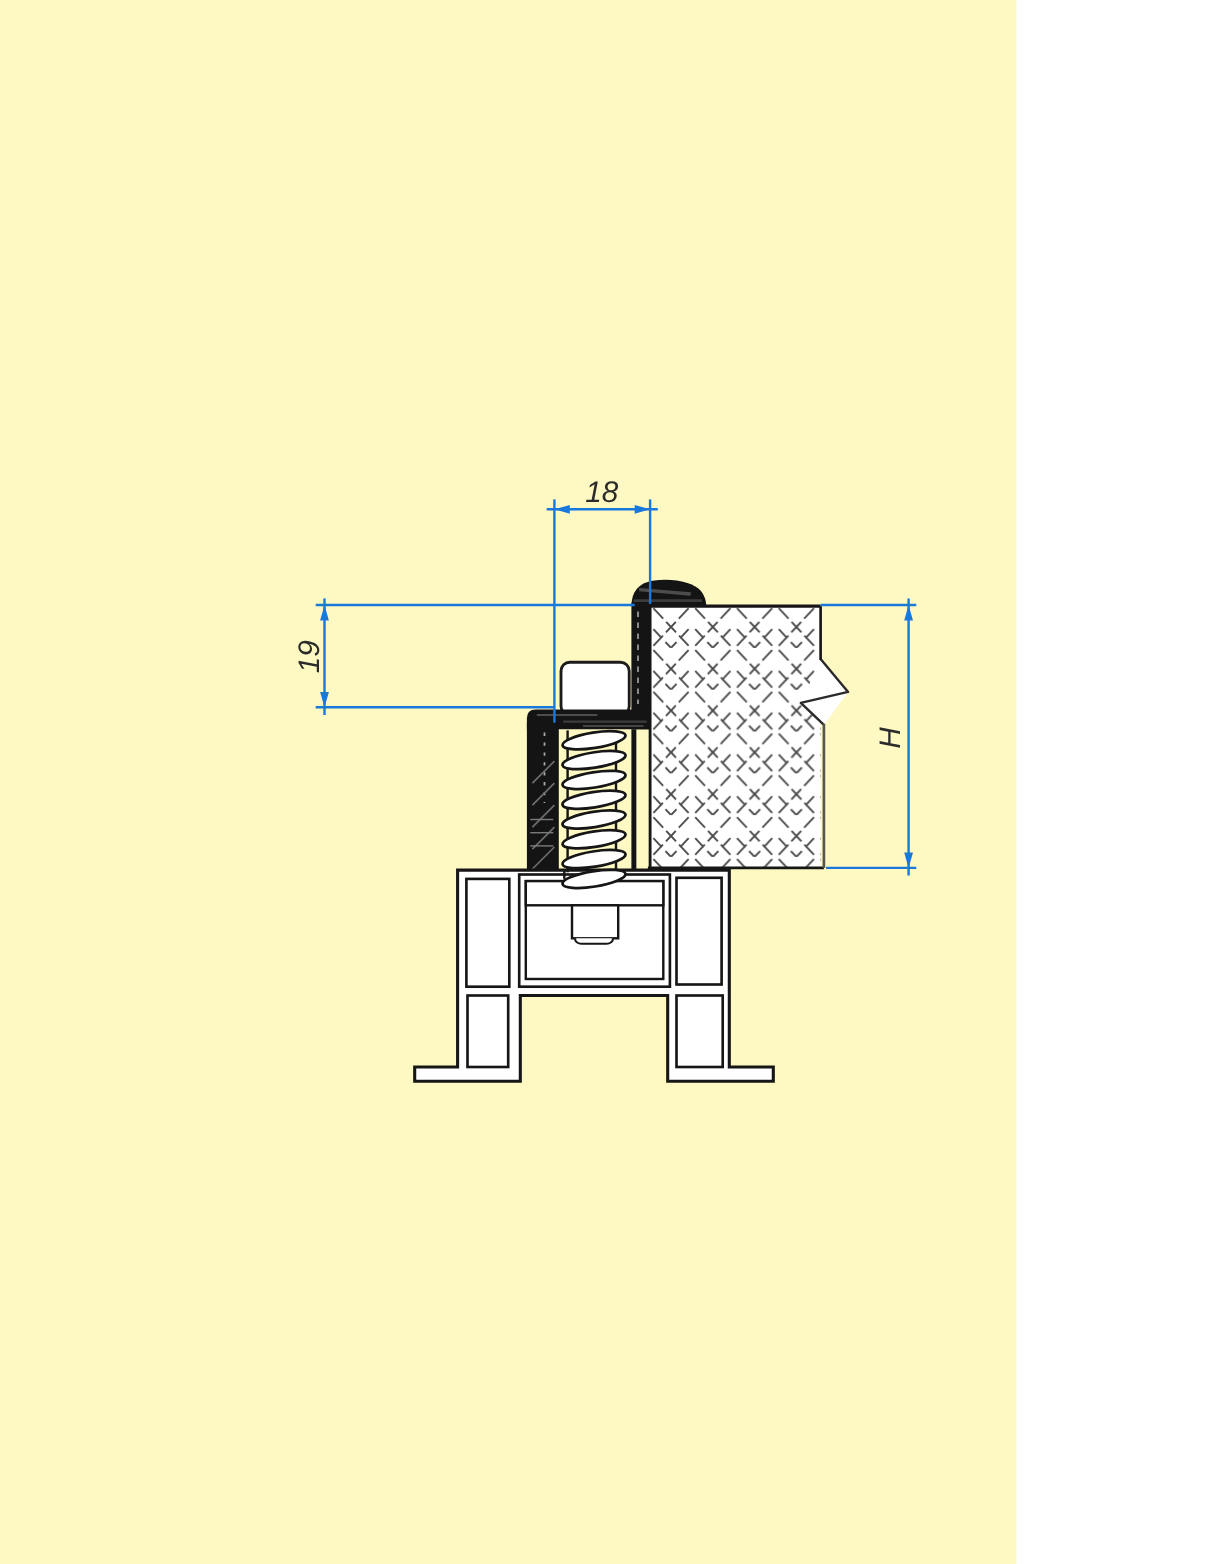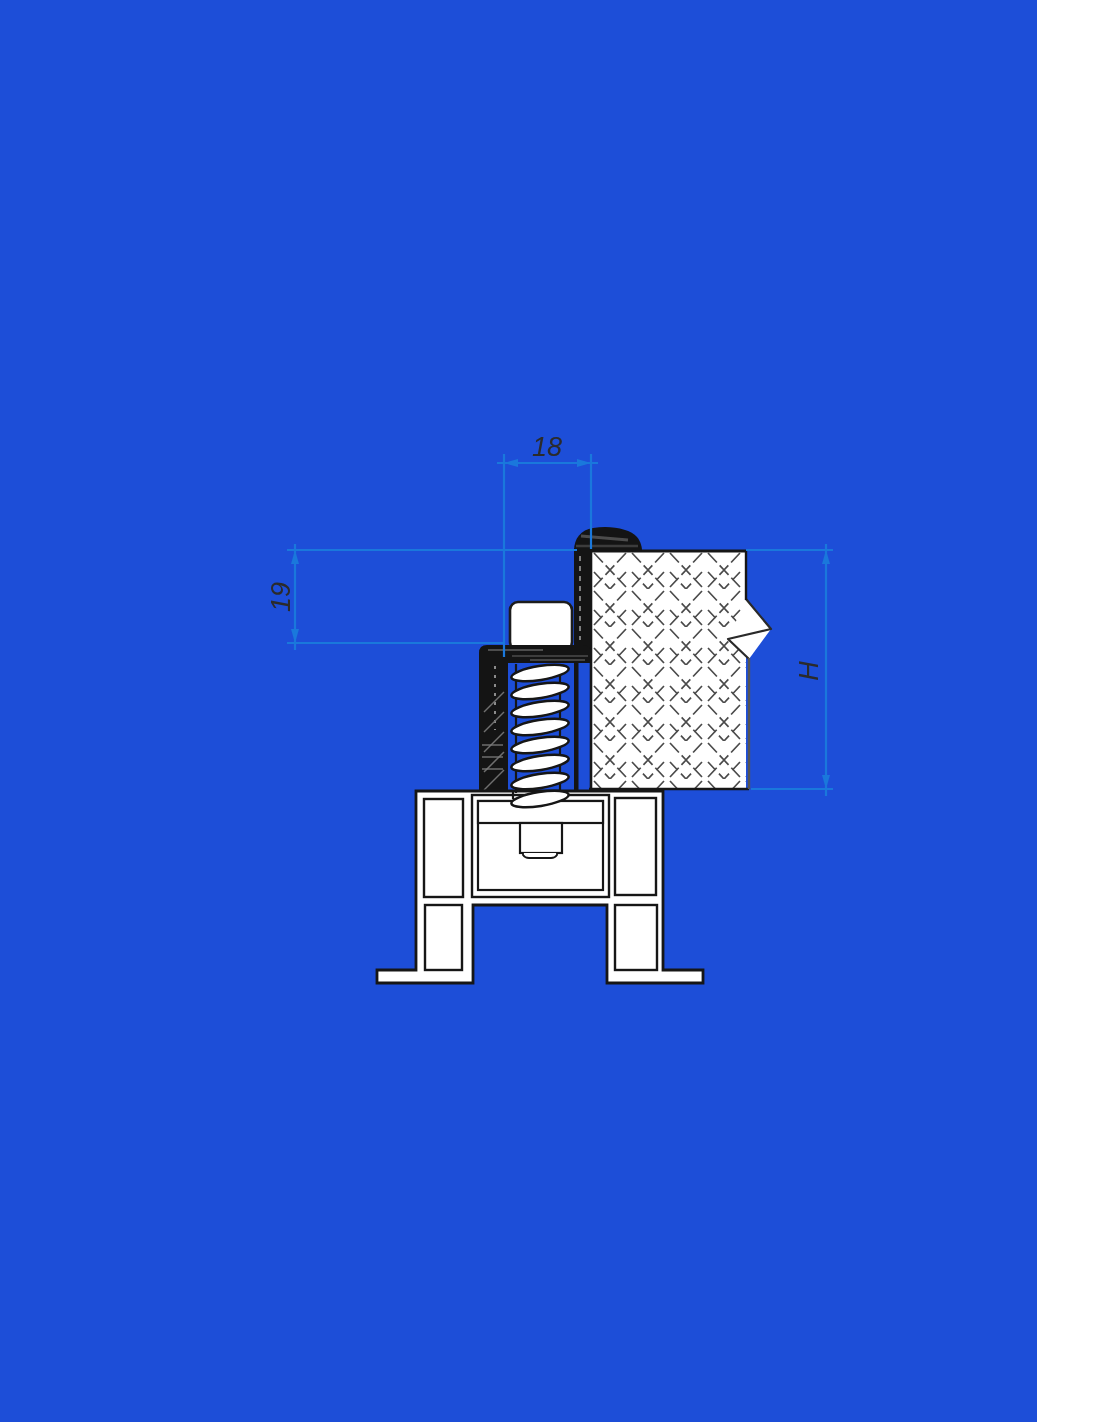--- a/index.html
+++ b/index.html
@@ -2,23 +2,23 @@
 <html><head>
 <meta charset="utf-8">
 <style>
   html, body {
     margin: 0;
     padding: 0;
     background: #ffffff;
   }
   .canvas {
     position: relative;
-    width: 1037px;
+    width: 924px;
     height: 1422px;
-    background: #1d4ed8;
+    background: #fef9c3;
     font-family: "Liberation Sans", sans-serif;
   }
   svg { display: block; }
   .dim-text {
     font-family: "Liberation Sans", sans-serif;
     font-style: italic;
     font-size: 27px;
     fill: #2b2b2b;
   }
 </style>

